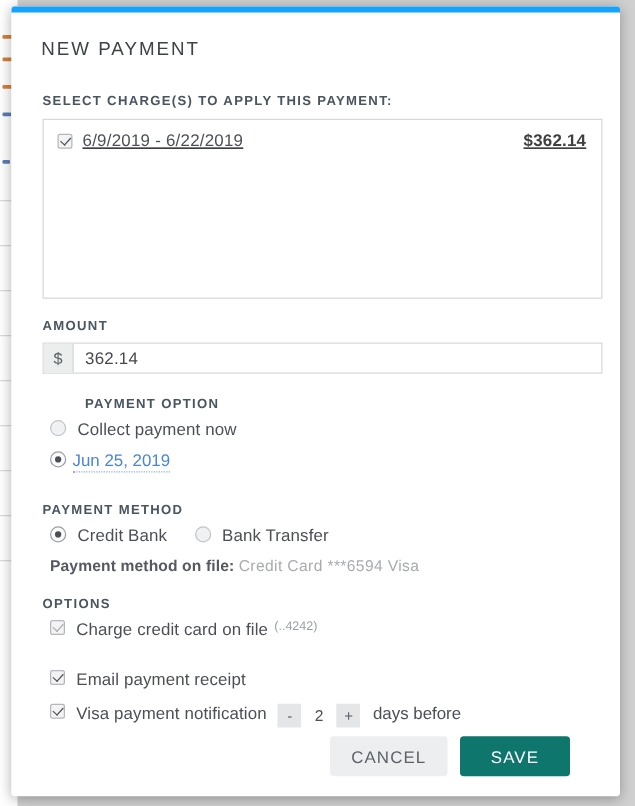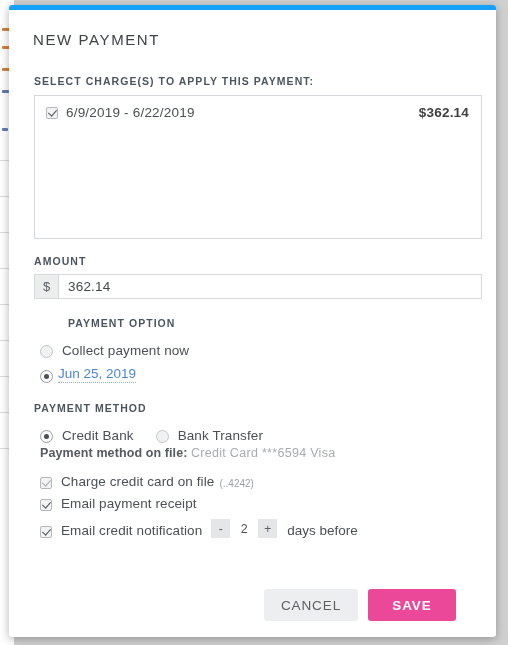--- a/index.html
+++ b/index.html
@@ -100,20 +100,21 @@
     border: 1px solid #d6d9dc;
     box-sizing: border-box;
     background: #fff;
     overflow: hidden;
   }
   .charge-row {
     display: flex;
     align-items: center;
     padding: 9px 12px 0 11px;
     box-sizing: border-box;
+    text-decoration: underline;
   }
   .charge-date {
     font-size: 13.5px;
     color: #4b5057;
     margin-left: 8px;
     letter-spacing: 0.2px;
     white-space: nowrap;
   }
   .charge-amt {
     margin-left: auto;
@@ -194,21 +195,21 @@
     font-family: "Liberation Sans", sans-serif;
     font-size: 13.5px;
     color: #44494f;
     padding-left: 9px;
     background: transparent;
     letter-spacing: 0.2px;
   }
 
   .opt-row {
     display: flex;
-    align-items: flex-end;
+    align-items: flex-start;
     margin-left: 13px;
     height: 22px;
   }
   .opt-row .lbl {
     font-size: 13.5px;
     color: #4b5057;
     margin-left: 9px;
     letter-spacing: 0.1px;
     white-space: nowrap;
   }
@@ -302,23 +303,22 @@
     cursor: pointer;
   }
   .btn-cancel {
     width: 94px;
     background: #eceeef;
     color: #5c6166;
     margin-right: 10px;
   }
   .btn-save {
     width: 88px;
-    background: #ec4899;
+    background: #0f766e;
     color: #ffffff;
-    font-weight: bold;
   }
 </style>
 </head>
 <body>
 
 <div class="page-behind">
   <div class="bg-col"></div>
   <div class="bg-frag" style="top:28px;width:9px;background:#d4813a;"></div>
   <div class="bg-frag" style="top:46px;width:10px;background:#d4813a;"></div>
   <div class="bg-frag" style="top:68px;width:11px;background:#d4813a;"></div>
@@ -378,35 +378,36 @@
       <span class="lbl">Credit Bank</span>
       <span class="radio radio-inline"></span>
       <span class="lbl">Bank Transfer</span>
     </div>
 
     <div class="onfile">
       <b>Payment method on file:</b>
       <span>Credit Card ***6594 Visa</span>
     </div>
 
+    <div class="section-label" style="margin-top:17px;display:block;">OPTIONS</div>
 
     <div class="opt-row" style="margin-top:7px;">
       <span class="cb checked muted"></span>
       <span class="lbl">Charge credit card on file</span>
       <span class="lbl-muted">(..4242)</span>
     </div>
 
-    <div class="opt-row" style="margin-top:0;">
+    <div class="opt-row" style="margin-top:18px;">
       <span class="cb checked dark"></span>
       <span class="lbl">Email payment receipt</span>
     </div>
 
     <div class="opt-row" style="margin-top:5px;">
       <span class="cb checked dark"></span>
-      <span class="lbl">Email credit notification</span>
+      <span class="lbl">Visa payment notification</span>
       <span class="stepper">
         <span class="step-btn">-</span>
         <input class="step-val" type="text" value="2" style="">
         <span class="step-btn">+</span>
       </span>
       <span class="step-after">days before</span>
     </div>
 
   </div>
 

